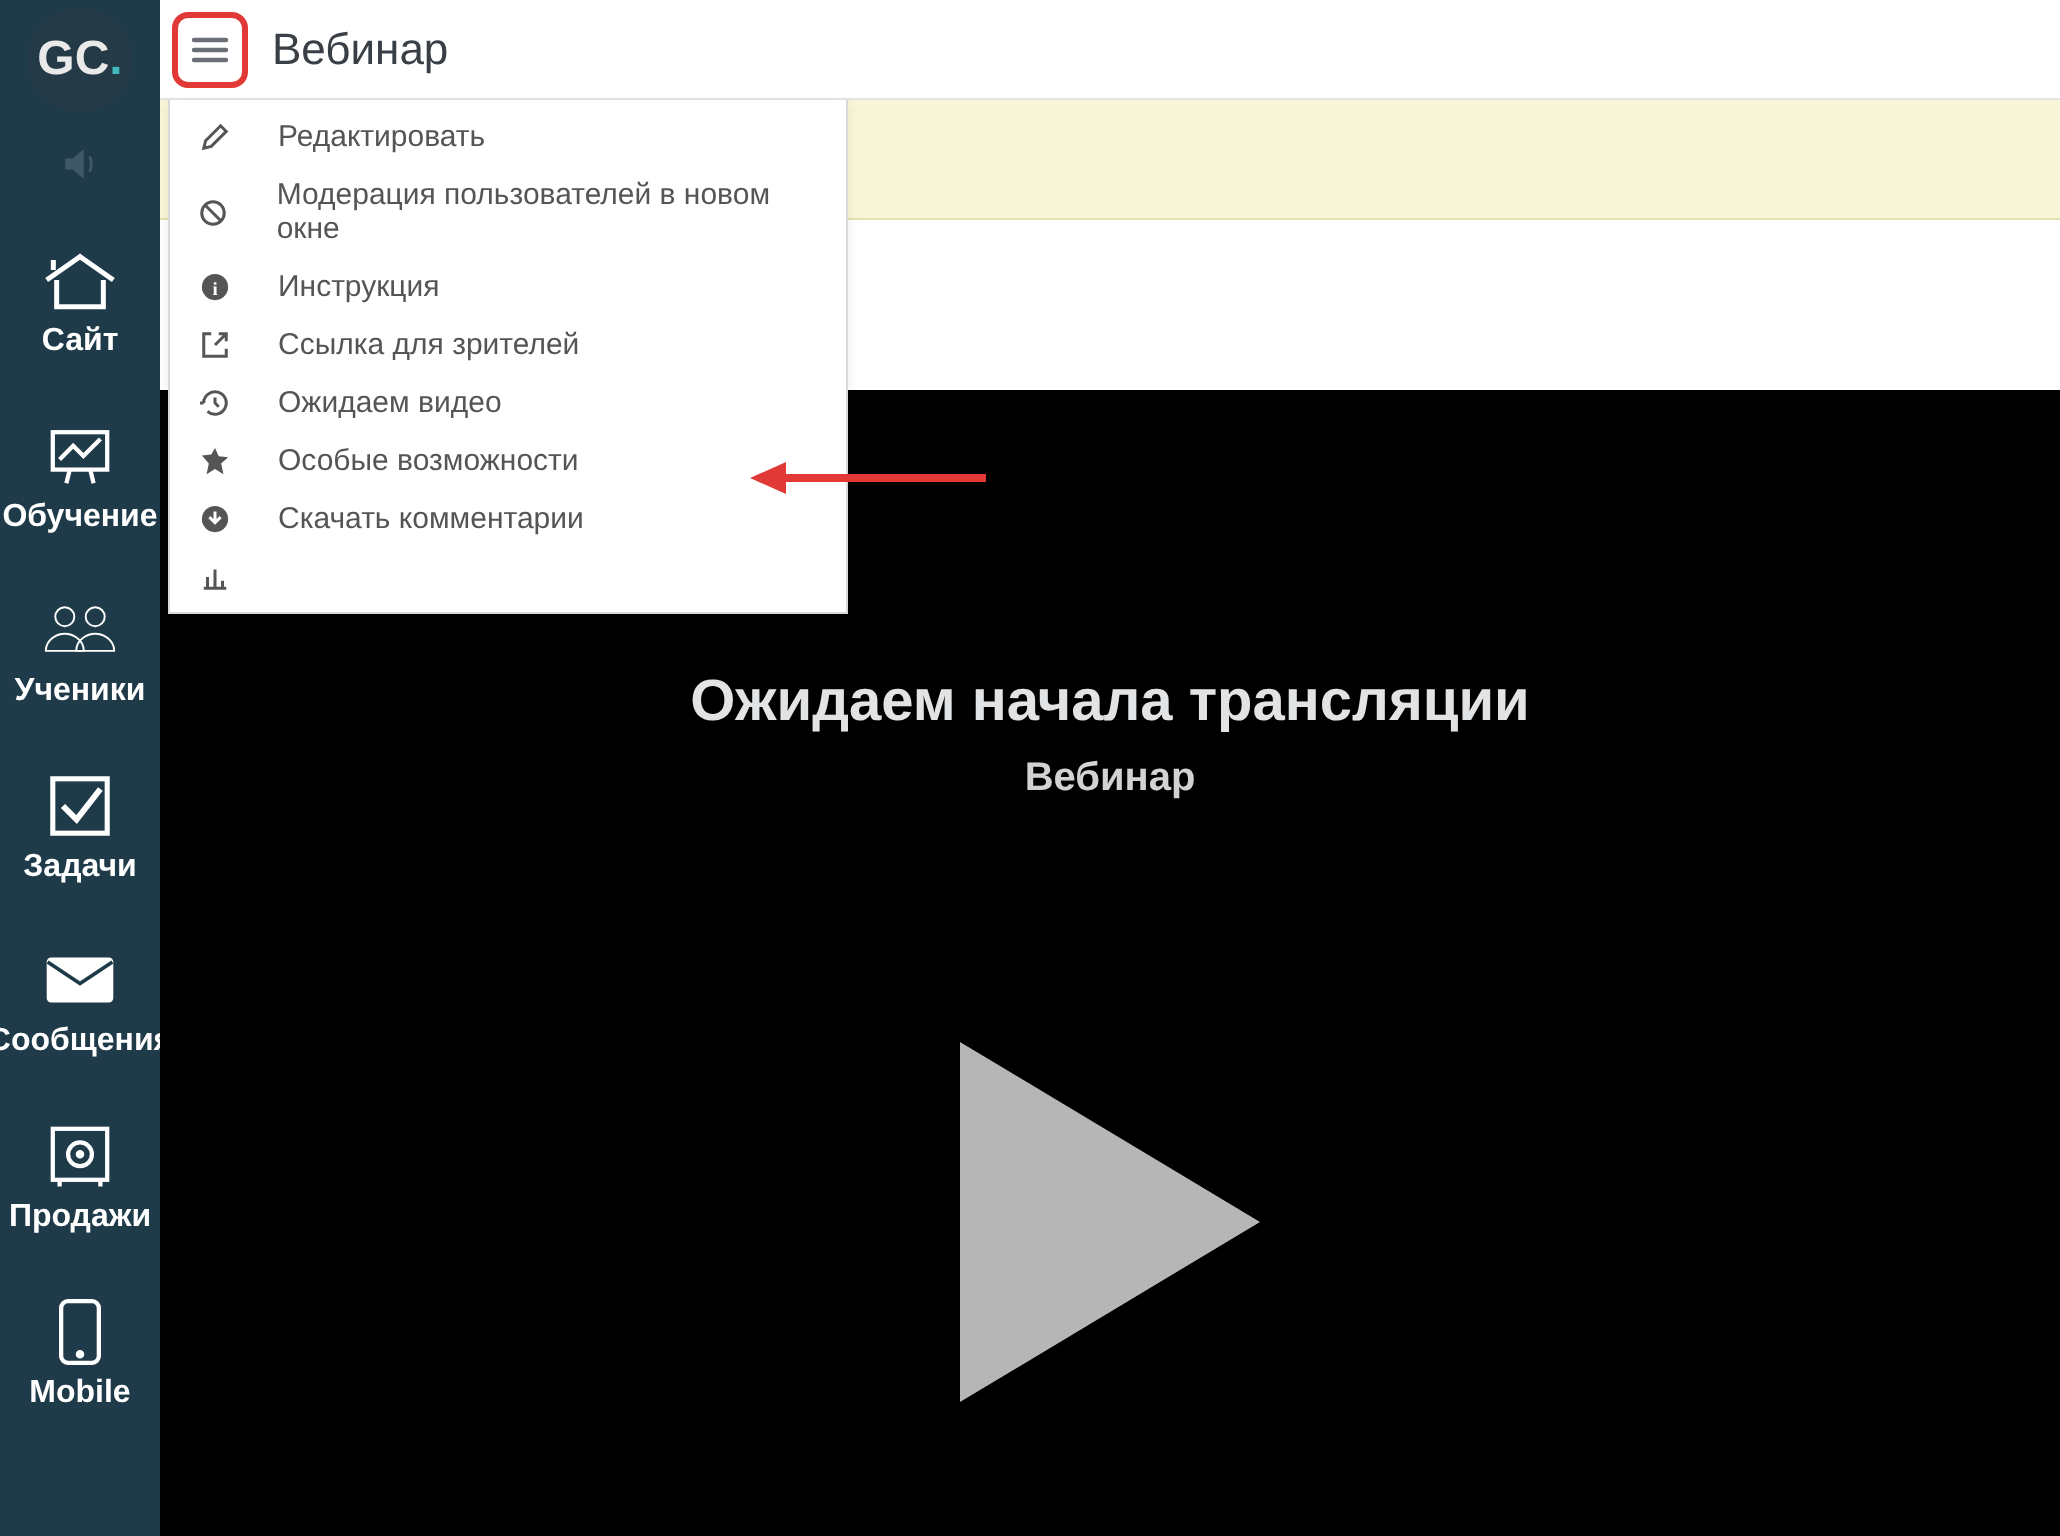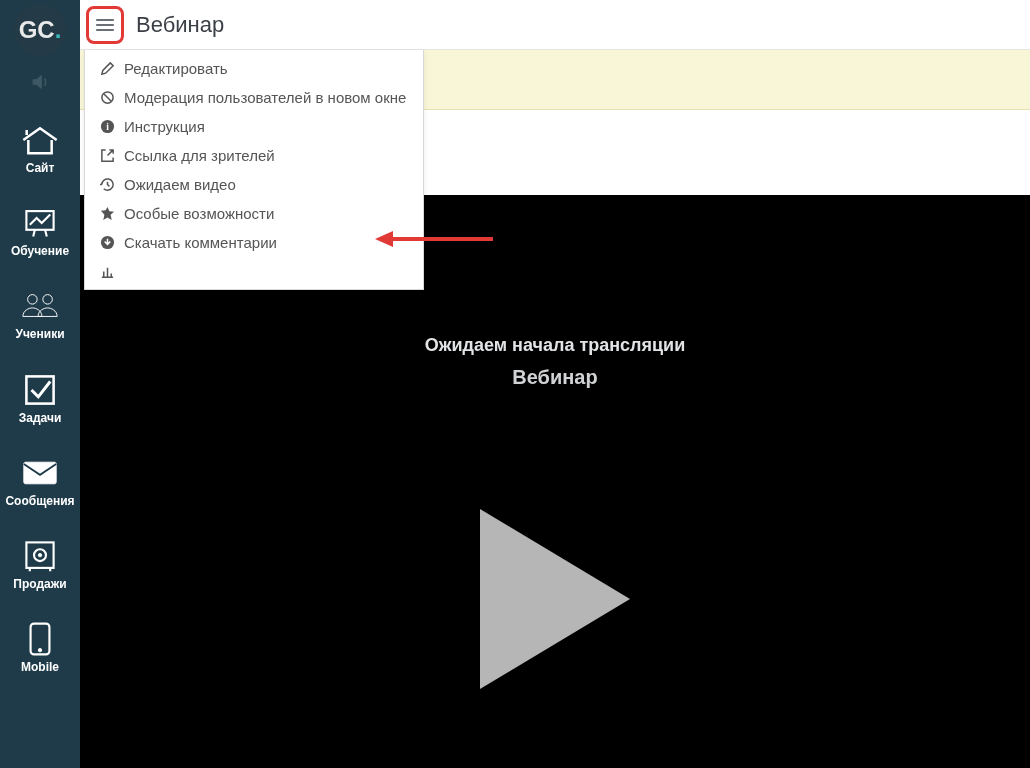--- a/index.html
+++ b/index.html
@@ -44,21 +44,21 @@
     color: #fff;
     cursor: pointer;
     user-select: none;
   }
   .side-item .ico {
     width: 44px; height: 40px;
     display:flex; align-items:center; justify-content:center;
   }
   .side-item .ico svg { stroke: #fff; fill: none; }
   .side-item .lbl {
-    font-size: 12px;
+    font-size: 16px;
     font-weight: 700;
     text-align: right;
     line-height: 1.1;
     margin-top: 2px;
   }
 
   
   .main {
     flex: 1;
     position: relative;
@@ -117,21 +117,21 @@
     box-shadow: 0 2px 6px rgba(0,0,0,0.08);
     z-index: 10;
     padding: 4px 0;
   }
   .dd-item {
     display:flex; align-items:center;
     padding: 6px 14px;
     font-size: 15px;
     color: #555;
     cursor: pointer;
-    gap: 9px;
+    gap: 24px;
   }
   .dd-item .dd-ico {
     width: 16px; height:16px;
     display:flex; align-items:center; justify-content:center;
     color:#555;
   }
   .dd-item .dd-ico svg { width:15px; height:15px; }
 
   
   .annotation-arrow {
@@ -151,21 +151,21 @@
     bottom:0;
     background: #000;
     color: #c9cccf;
     display:flex;
     flex-direction:column;
     align-items:center;
     z-index:0;
   }
   .wait-line1 {
     margin-top: 140px;
-    font-size: 18px;
+    font-size: 29px;
     font-weight: 700;
     color: #e1e3e5;
   }
   .wait-line2 {
     margin-top: 10px;
     font-size: 20px;
     font-weight: 700;
     color: #d0d2d4;
   }
   .play-btn {

